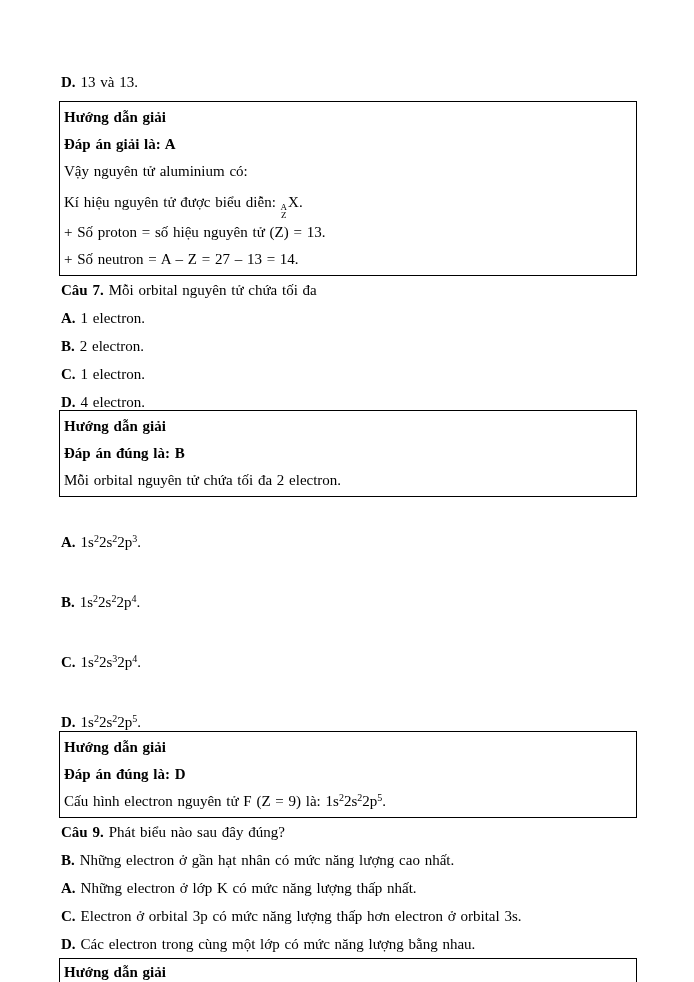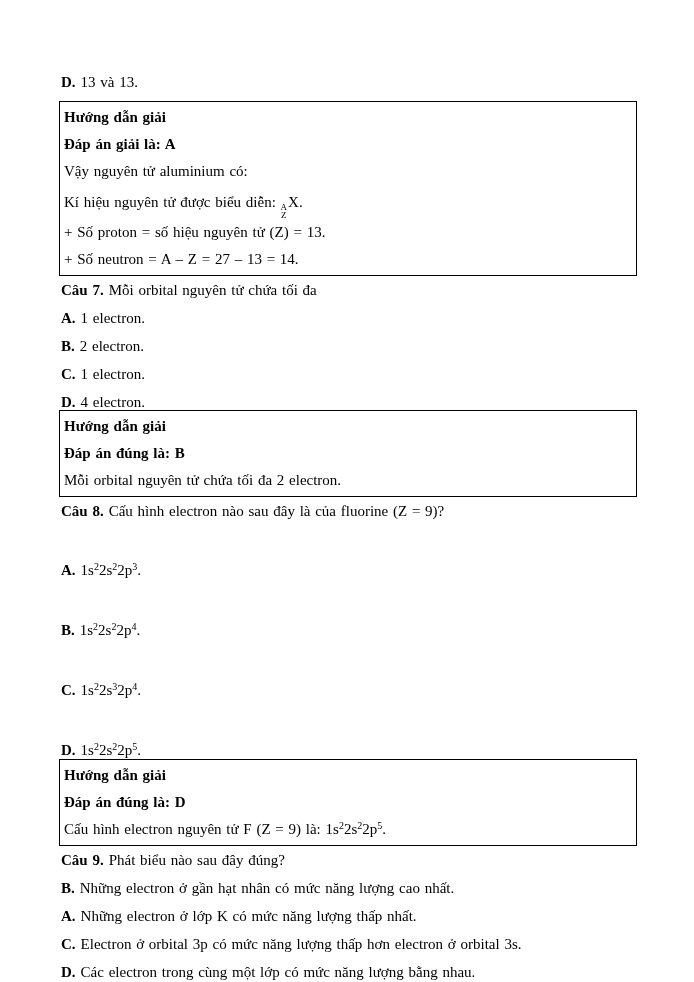--- a/index.html
+++ b/index.html
@@ -100,23 +100,20 @@
       <b class="lbl">D.</b><span>4 electron.</span>
     </div>
   </div>
 
   <div class="box">
     <div class="line bold-line">Hướng dẫn giải</div>
     <div class="line bold-line">Đáp án đúng là: B</div>
     <div class="line">Mỗi orbital nguyên tử chứa tối đa 2 electron.</div>
   </div>
 
-  <div class="line q-title">
-    <b class="lbl">Câu 8.</b><span>Cấu hình electron nào sau đây là của fluorine (Z = 9)?</span>
-  </div>
   <div class="q8-opts">
     <div class="line">
       <b class="lbl">A.</b><span>1s<sup>2</sup>2s<sup>2</sup>2p<sup>3</sup>.</span>
     </div>
     <div class="line">
       <b class="lbl">B.</b><span>1s<sup>2</sup>2s<sup>2</sup>2p<sup>4</sup>.</span>
     </div>
     <div class="line">
       <b class="lbl">C.</b><span>1s<sup>2</sup>2s<sup>3</sup>2p<sup>4</sup>.</span>
     </div>

